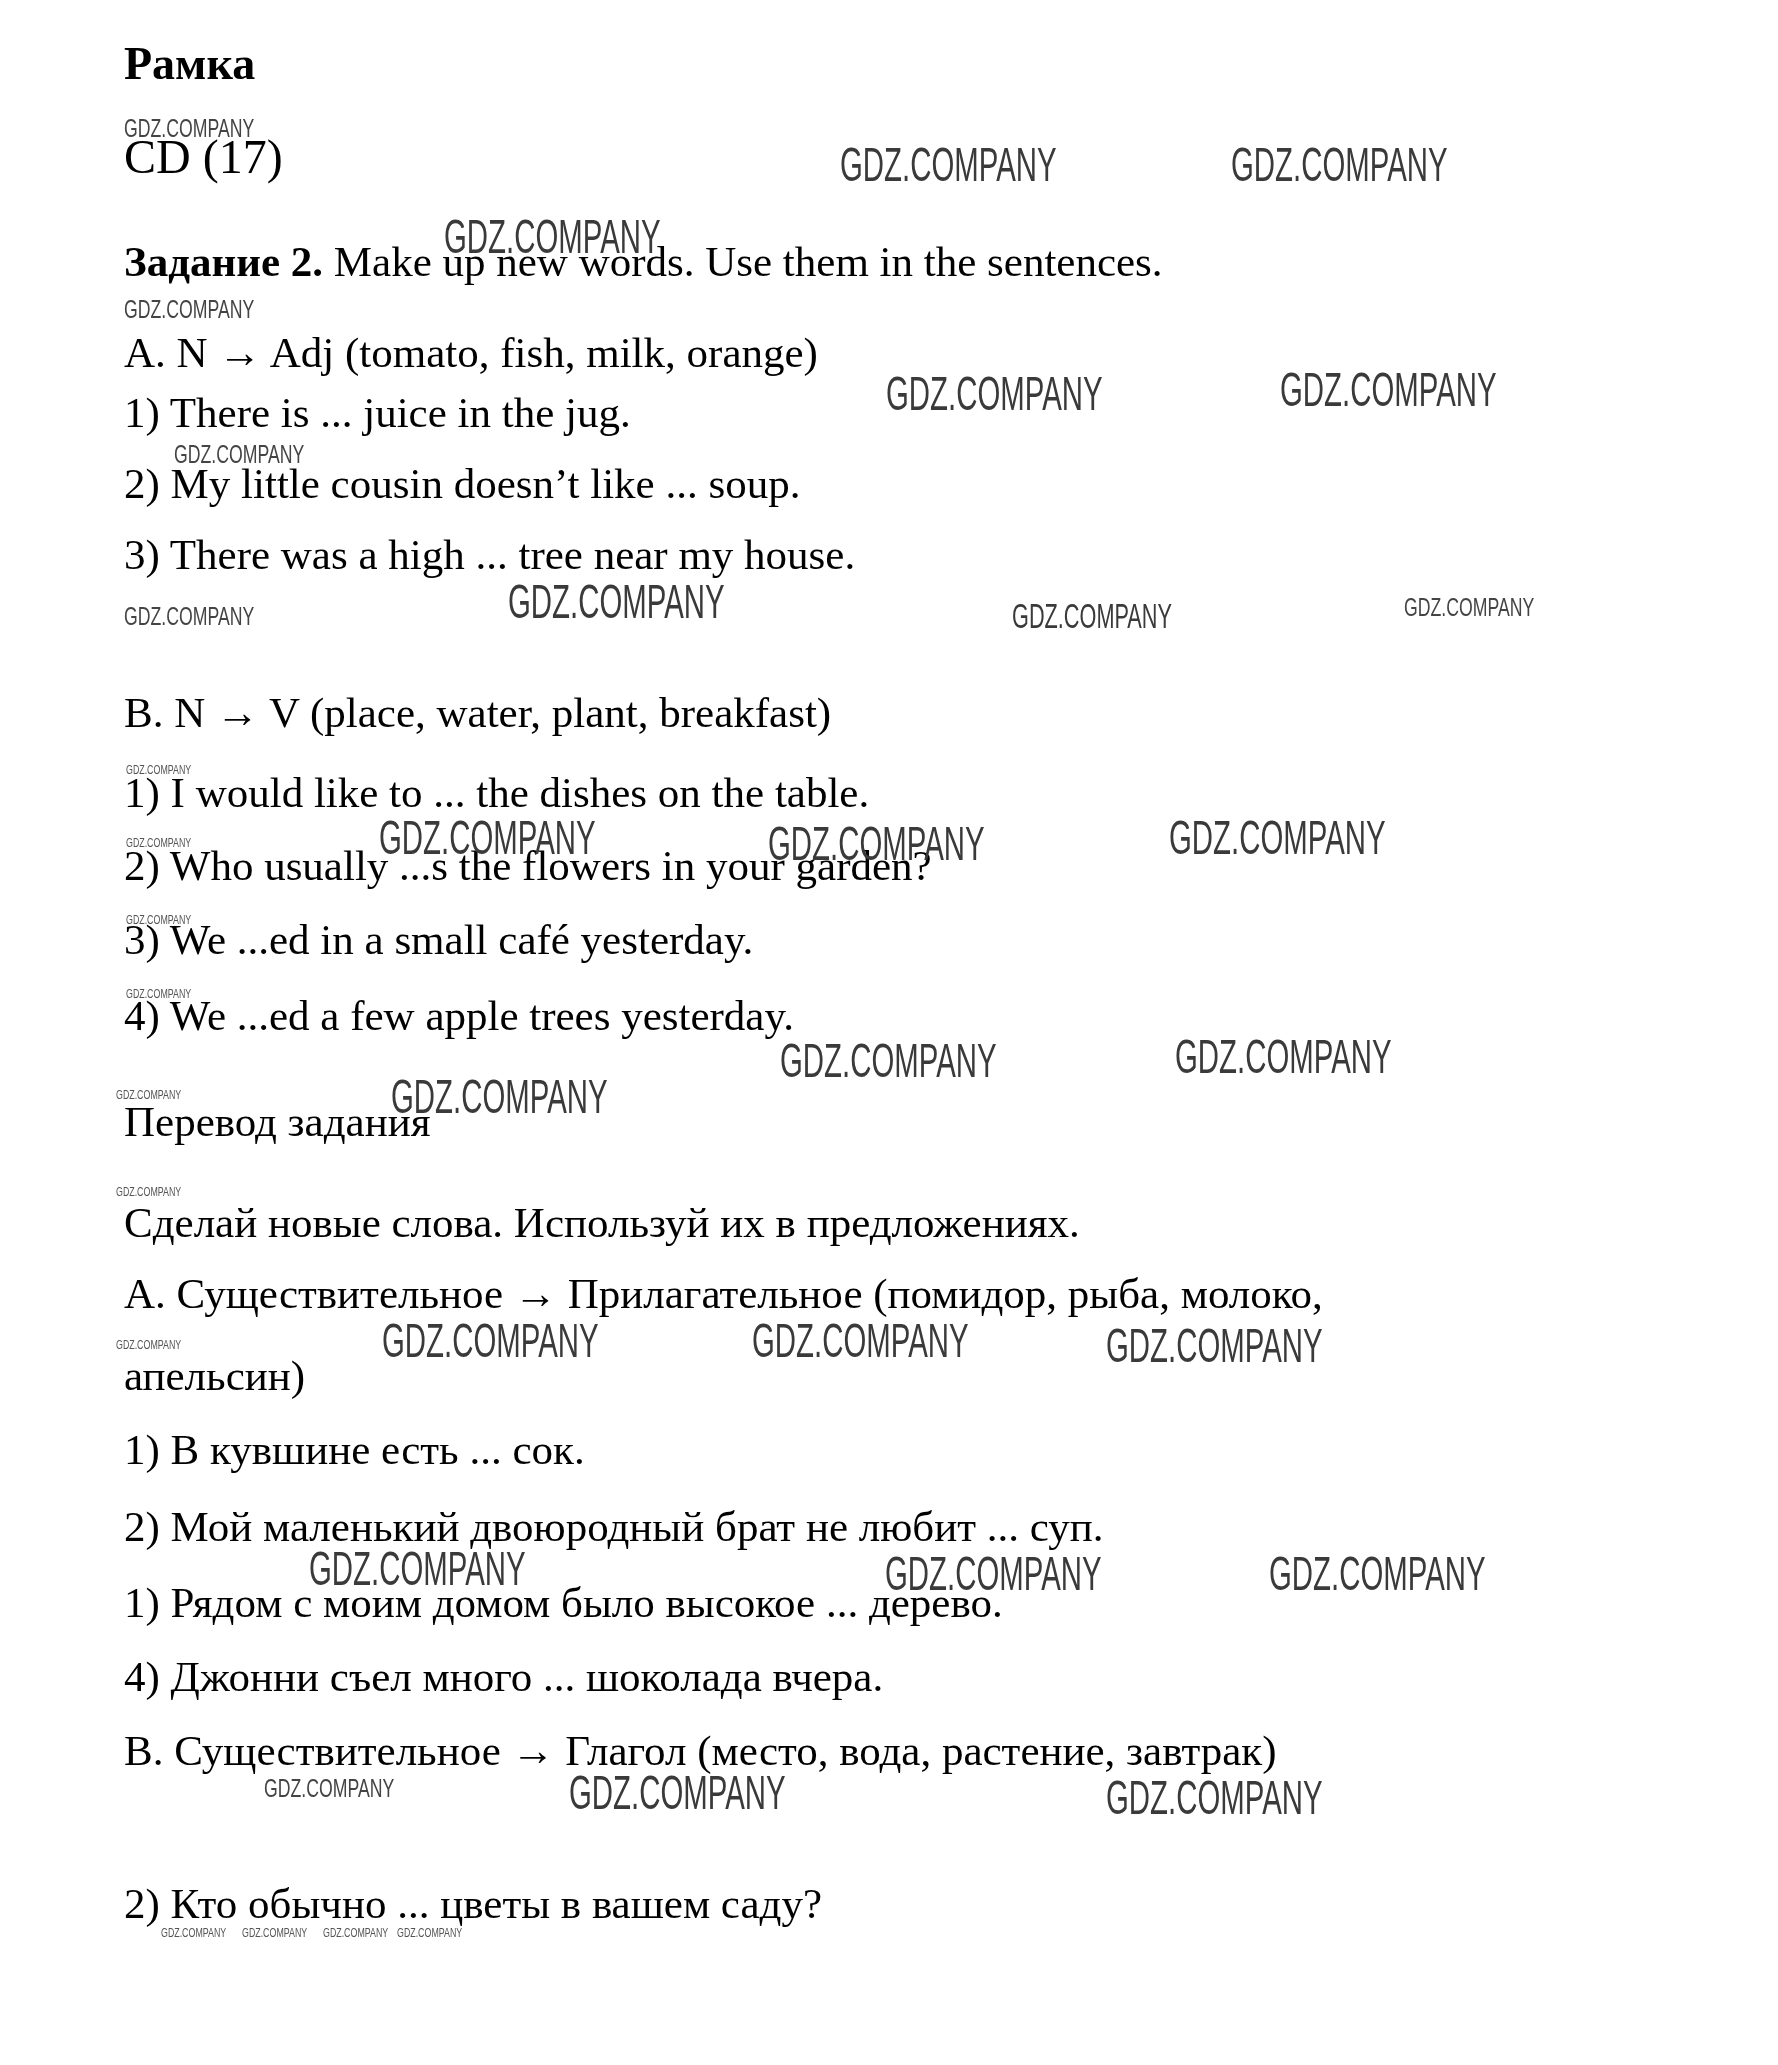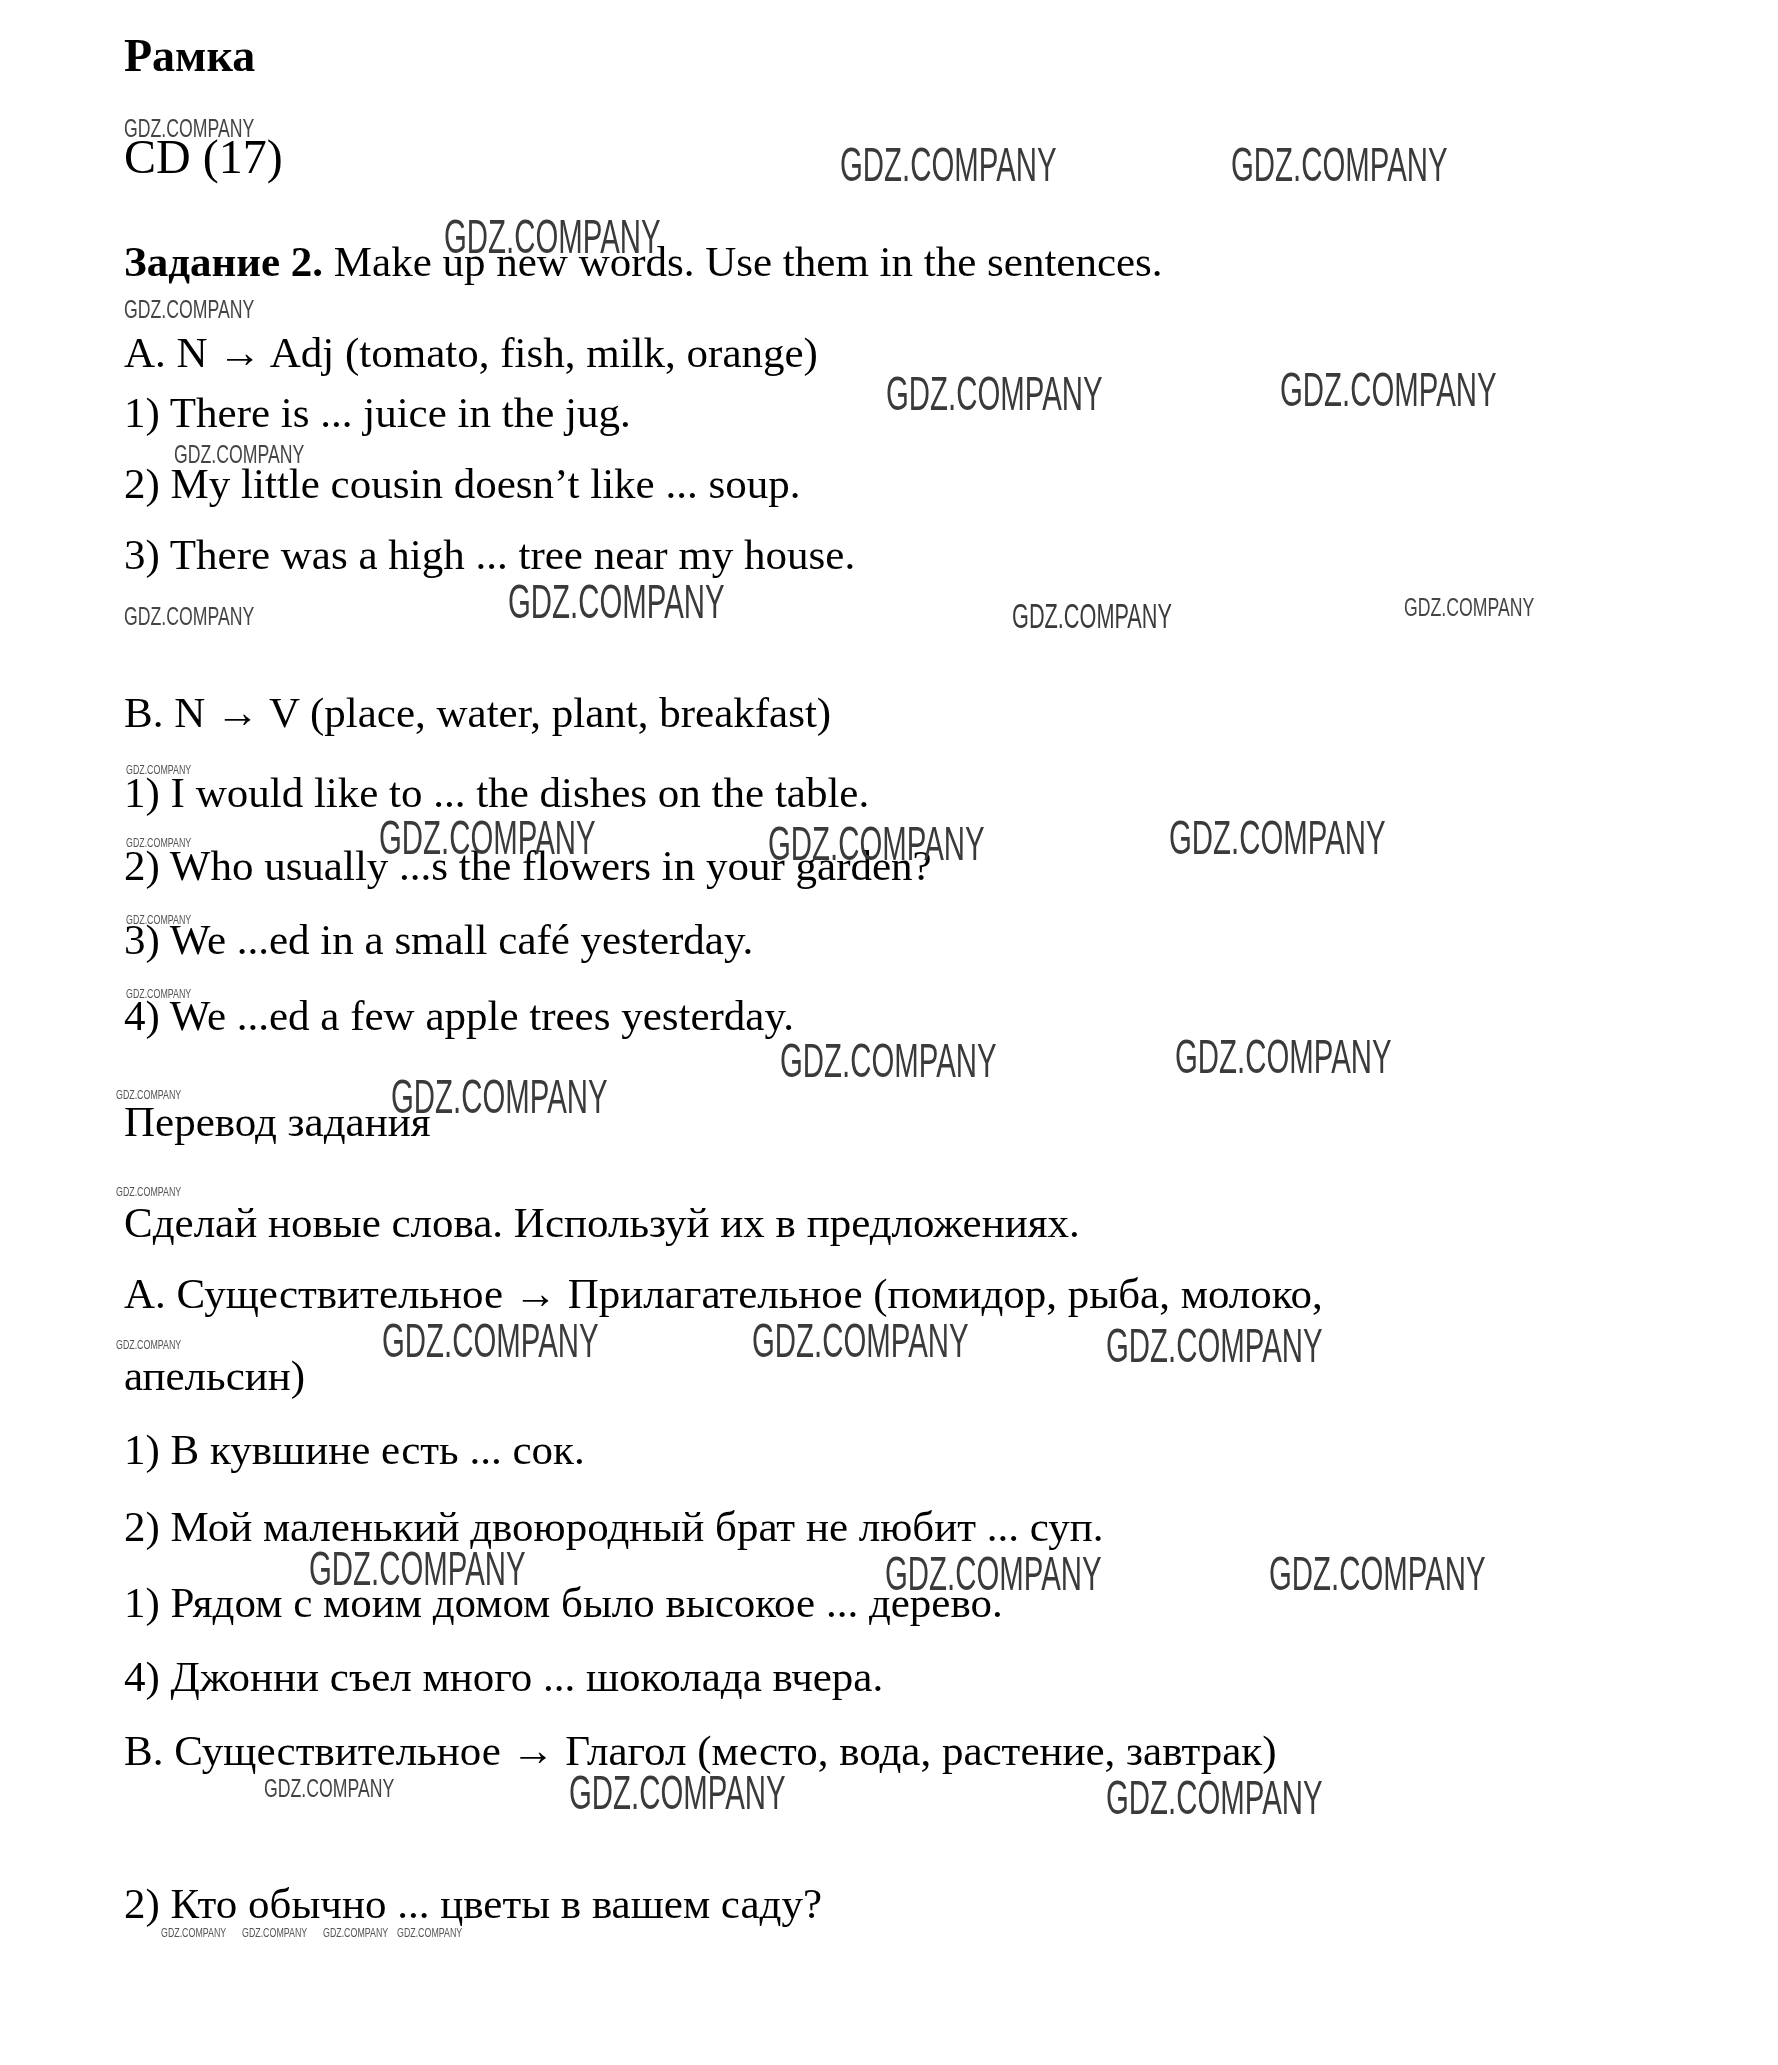--- a/index.html
+++ b/index.html
@@ -13,21 +13,21 @@
     color:#000000;
   }
   .line{
     position:absolute;
     left:124px;
     white-space:nowrap;
     font-size:43px;
     line-height:1.18;
     color:#000000;
   }
-  .frame-title{font-weight:bold;font-size:46px;}
+  .frame-title{font-weight:bold;font-size:46px;margin-top:8px;}
   .cd{font-size:48px;}
   .b{font-weight:bold;}
   .it{}
   
   .wm{
     position:absolute;
     font-family:"Liberation Sans", sans-serif;
     color:#3a3a3a;
     white-space:nowrap;
     line-height:1;

